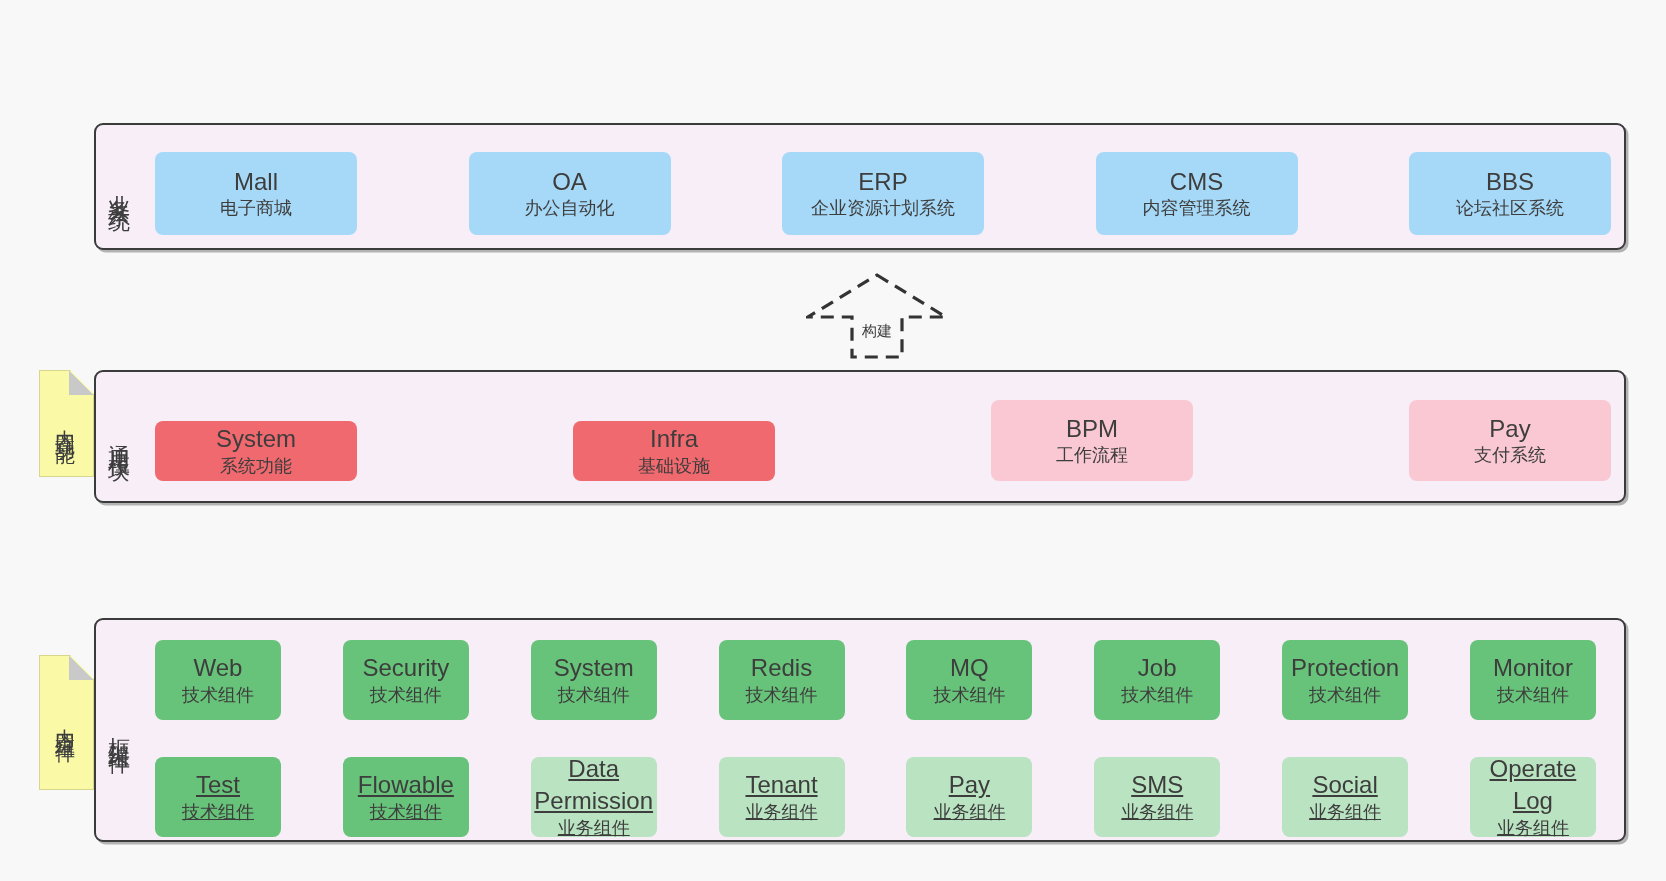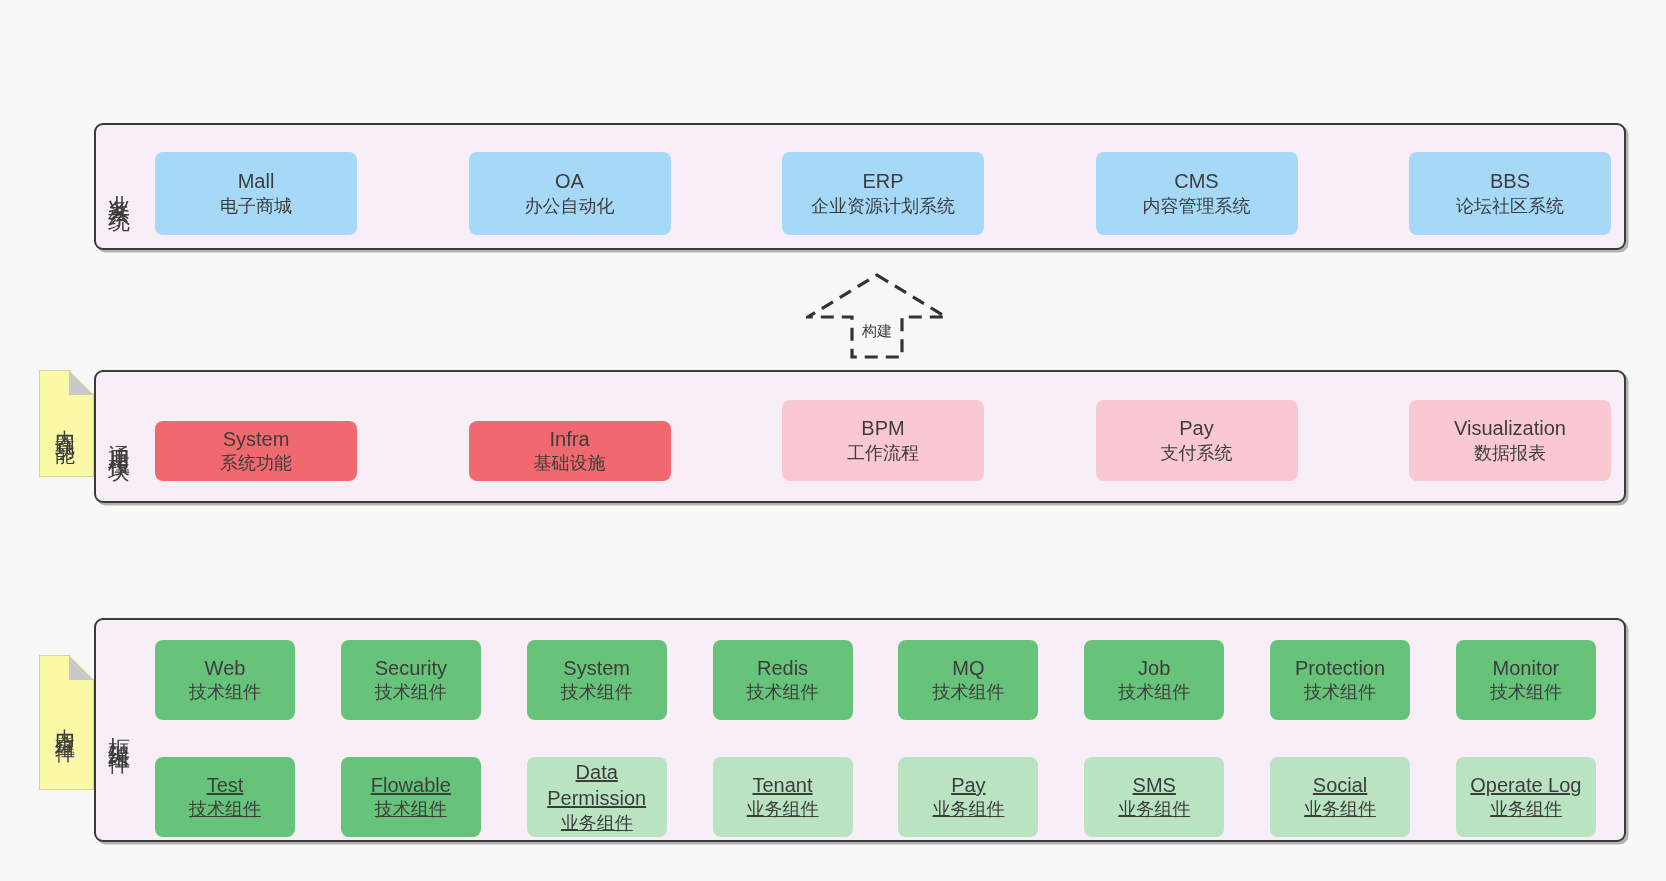--- a/index.html
+++ b/index.html
@@ -37,22 +37,22 @@
   .sec-modules  .row   { left:59px; right:13px; top:28px; height:81px; }
   .sec-components .row-1 { left:59px; right:28px; top:20px;  height:80px; }
   .sec-components .row-2 { left:59px; right:28px; top:137px; height:80px;text-decoration:underline; }
 
   .box {
     border-radius:8px; box-sizing:border-box; padding:2px 4px;
     display:flex; flex-direction:column; align-items:center; justify-content:center;
     text-align:center; line-height:1.32;
   }
   .sec-business .box, .sec-modules .box { width:202px; }
-  .sec-components .box { width:140px; }
-  .box .t { font-size:20px; display:block; }
+  .sec-components .box { width:126px; }
+  .box .t { font-size:24px; display:block; }
   .box .s { font-size:18px; display:block; }
 
   .v-blue   { background:var(--blue,#a6d9f7); }
   .v-red    { background:var(--red,#f0696e);margin-top:21px; }
   .v-pink   { background:var(--pink,#f9c8d3); }
   .v-green  { background:var(--green,#67c379); }
   .v-lgreen { background:var(--light-green,#b9e3c1); }
 
   
   .note {
@@ -155,24 +155,20 @@
         <span class="s">基础设施</span>
       </div>
       <div class="box v-pink">
         <span class="t">BPM</span>
         <span class="s">工作流程</span>
       </div>
       <div class="box v-pink">
         <span class="t">Pay</span>
         <span class="s">支付系统</span>
       </div>
-      <div class="box v-pink">
-        <span class="t">Visualization</span>
-        <span class="s">数据报表</span>
-      </div>
     </div>
   </div>
 
 
   <div class="panel sec-components">
     <div class="vlabel">
       <span>框架组件</span>
     </div>
     <div class="row row-1">
       <div class="box v-green">

